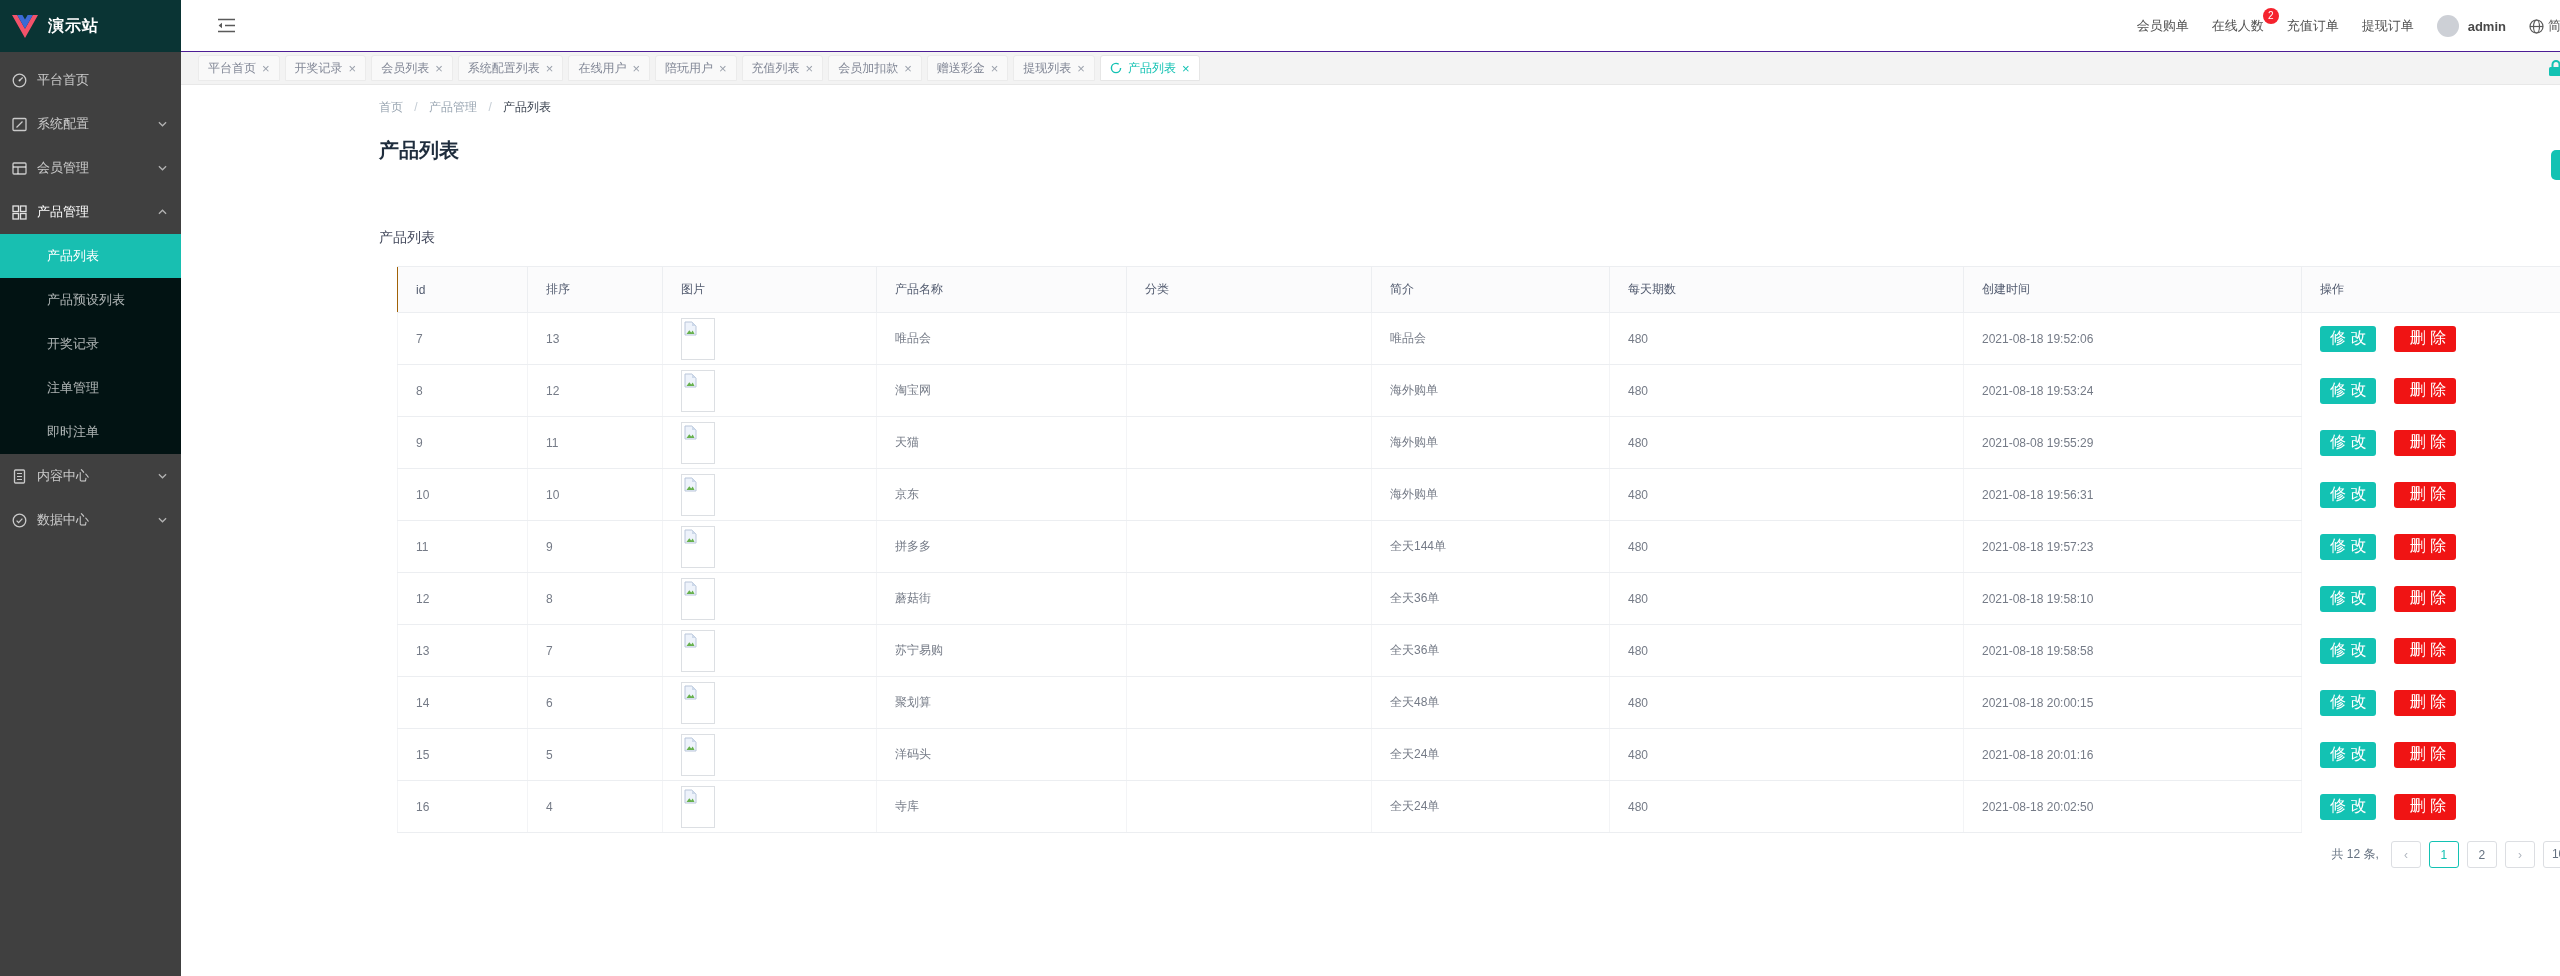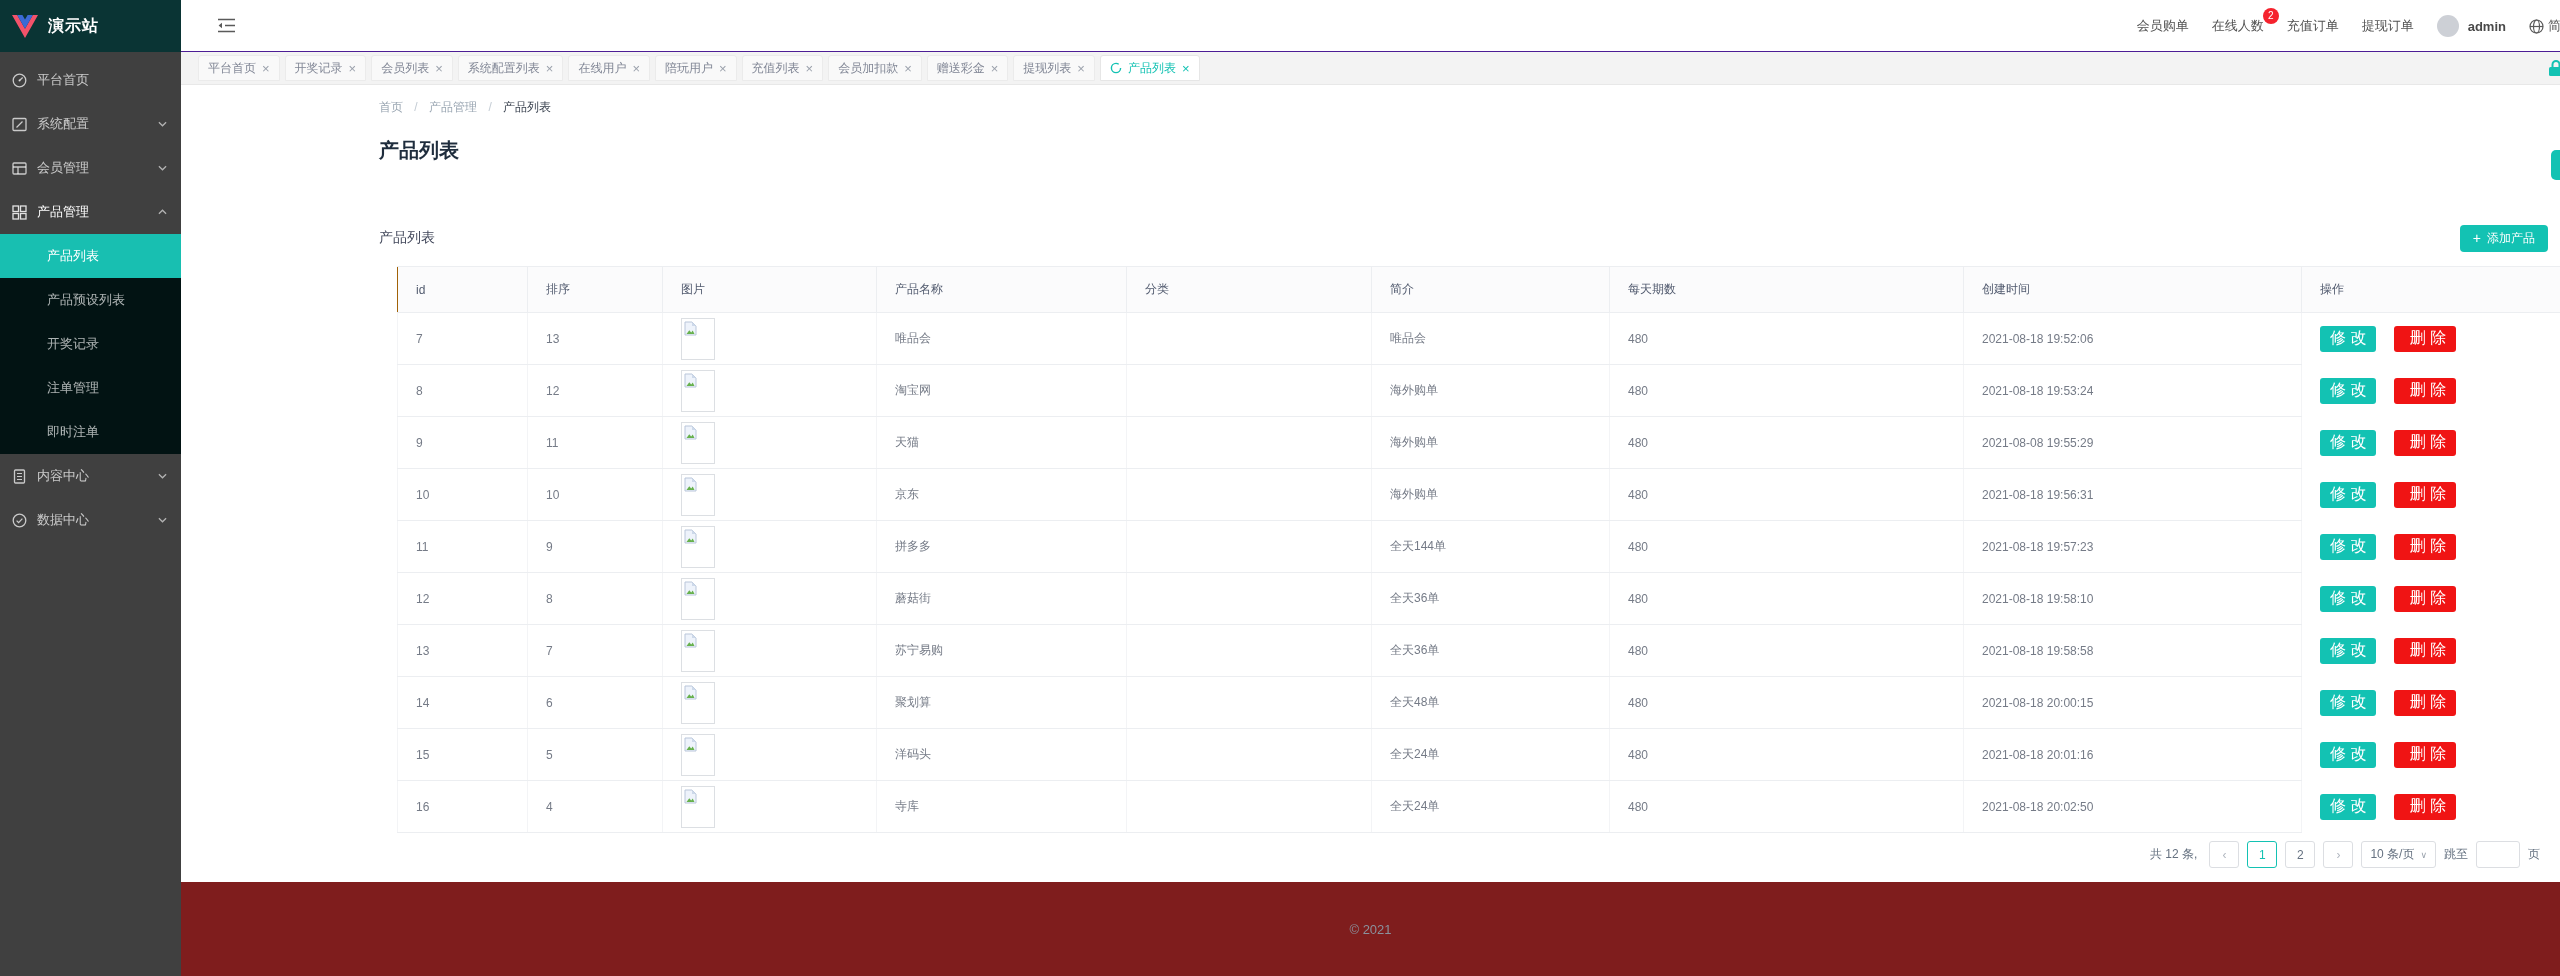--- a/index.html
+++ b/index.html
@@ -34,21 +34,21 @@
   
   .tabbar { height:33px; background:#f3f3f3; border-bottom:1px solid #e8e8e8; display:flex; align-items:center; padding-left:17px; gap:5px; position:relative; }
   .tab { height:26px; background:#f9f9f9; border:1px solid #ebebeb; border-radius:3px 3px 0 0; display:flex; align-items:center; padding:0 9px; font-size:12px; color:#808695; cursor:pointer; gap:6px; white-space:nowrap; }
   .tab.active { background:#fff; color:#13c2b3; border-color:#e6e6e6; }
   .tab .tab-close { font-size:13px; color:#9aa0ab; line-height:1; cursor:pointer; }
   .tab.active .tab-close { color:#13c2b3; }
   .tab .spinner { width:12px; height:12px; }
   .lock-float { position:absolute; right:-6px; top:6px; cursor:pointer; }
 
   
-  .content { flex:1; background:#7f1d1d; overflow:hidden; display:flex; flex-direction:column; }
+  .content { flex:1; background:#701a75; overflow:hidden; display:flex; flex-direction:row; }
   .white-block { background:#fff; padding-bottom:14px; }
   .breadcrumb { margin:14px 0 0 198px; font-size:12px; color:#9aa6b2; }
   .breadcrumb .bc-link { color:#9aa6b2; cursor:pointer; }
   .breadcrumb .bc-sep { margin:0 8px; color:#c4ccd4; }
   .breadcrumb .bc-current { color:#3b4350; }
   .page-title { margin:20px 0 0 198px; font-size:20px; color:#1f2d3d; font-weight:bold; height:28px; line-height:28px; }
   .card-head { margin:60px 12px 14px 198px; display:flex; align-items:center; justify-content:space-between; height:28px; }
   .card-title { font-size:14px; color:#42485b; }
   .add-btn { background:#13c2b3; border:none; color:#fff; font-size:12px; height:27px; padding:0 13px; border-radius:4px; cursor:pointer; display:flex; align-items:center; gap:6px; }
   .add-btn .plus { font-size:14px; line-height:1; }

